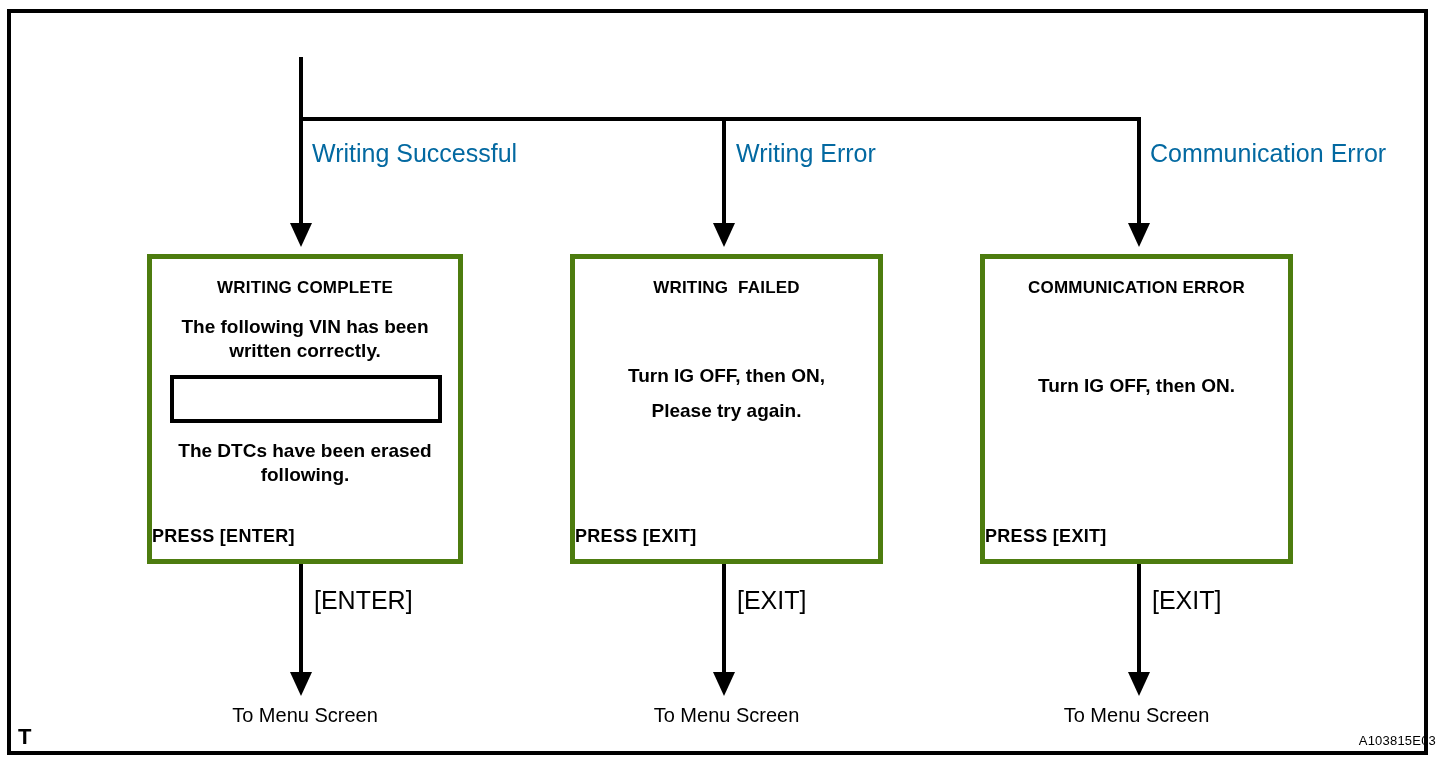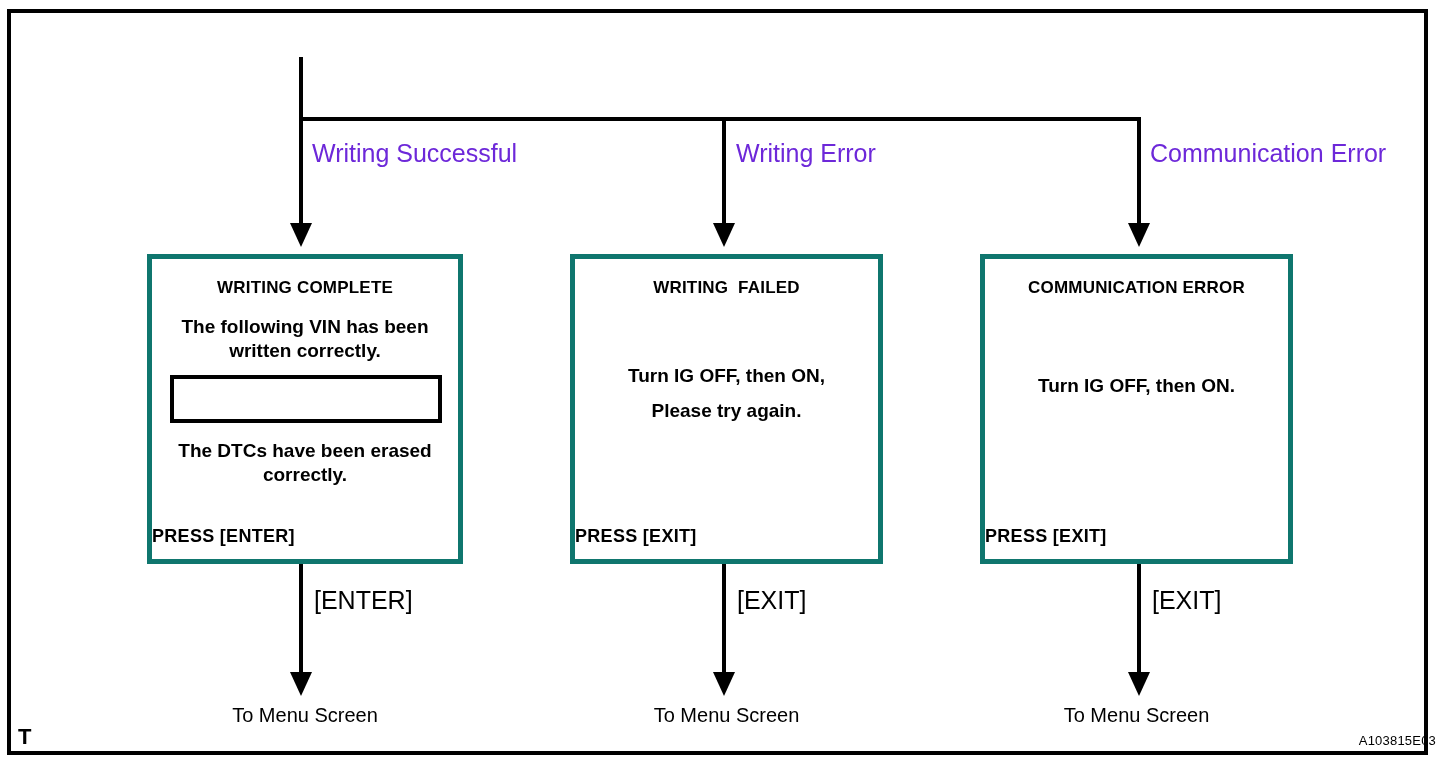--- a/index.html
+++ b/index.html
@@ -51,27 +51,27 @@
     border-right: 11px solid transparent;
     border-top: 24px solid #000;
   }
 
   
   .branch-label {
     position: absolute;
     font-size: 25px;
     line-height: 1;
     white-space: nowrap;
-    color: #6d28d9;
+    color: #0369a1;
   }
 
   
   .screen-box {
     position: absolute;
-    border: 5px solid #0f766e;
+    border: 5px solid #4d7c0f;
     box-sizing: border-box;
     background: #fff;
   }
   .screen-inner {
     position: relative;
     width: 100%;
     height: 100%;
     box-sizing: border-box;
   }
   .scr-title {
@@ -172,21 +172,21 @@
   <div class="screen-box" style="left:147px; top:254px; width:316px; height:310px;">
     <div class="screen-inner">
       <div class="scr-title" style="top:19px;">WRITING COMPLETE</div>
 
       <div class="scr-text" style="top:56px;">The following VIN has been</div>
       <div class="scr-text" style="top:80px;">written correctly.</div>
 
       <div class="vin-field" style="left:18px; top:116px; width:272px; height:48px;"></div>
 
       <div class="scr-text" style="top:180px;">The DTCs have been erased</div>
-      <div class="scr-text" style="top:204px;">correctly.</div>
+      <div class="scr-text" style="top:204px;">following.</div>
 
       <div class="scr-footer" style="top:267px;">PRESS [ENTER]</div>
     </div>
   </div>
 
   <div class="screen-box" style="left:570px; top:254px; width:313px; height:310px;">
     <div class="screen-inner">
       <div class="scr-title" style="top:19px;">WRITING  FAILED</div>
 
       <div class="scr-text" style="top:105px;">Turn IG OFF, then ON,</div>

